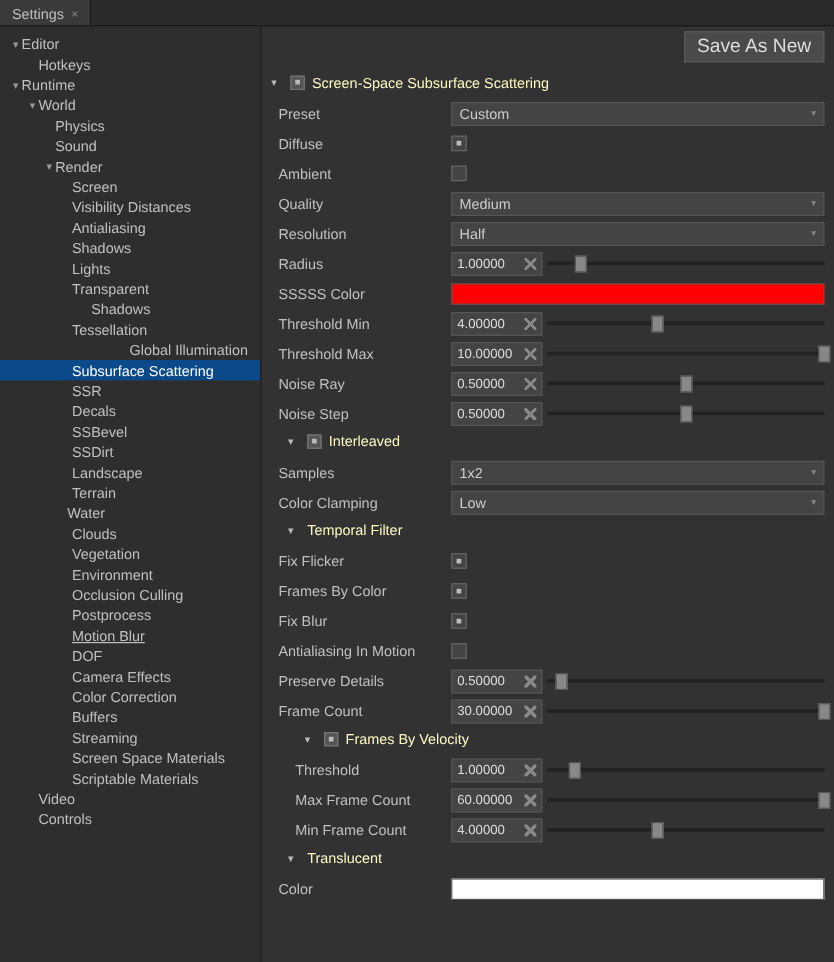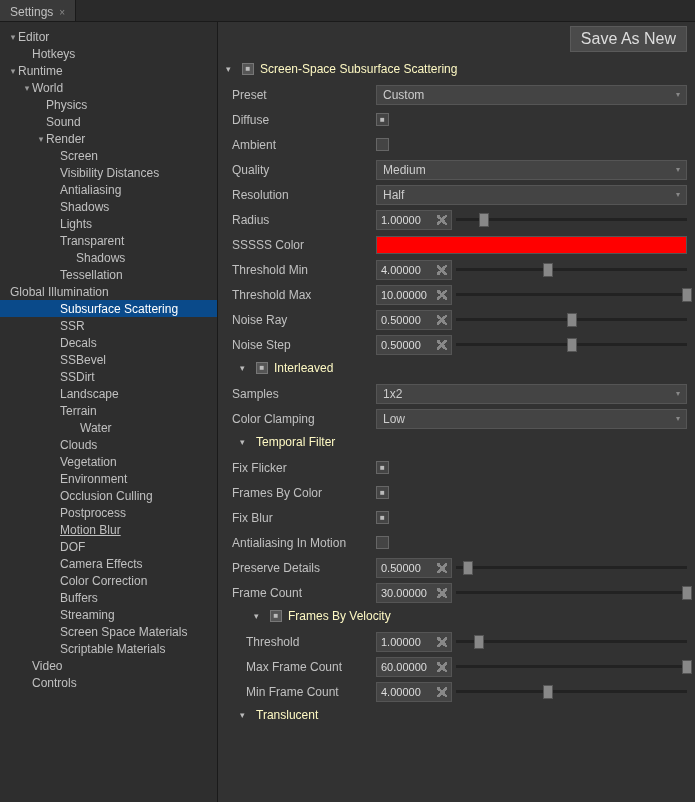--- a/index.html
+++ b/index.html
@@ -101,21 +101,21 @@
         <span class="tree-label">Transparent</span>
       </div>
       <div class="tree-item" style="padding-left: 66px;">
         <span class="tree-arrow"></span>
         <span class="tree-label">Shadows</span>
       </div>
       <div class="tree-item" style="padding-left: 50px;">
         <span class="tree-arrow"></span>
         <span class="tree-label">Tessellation</span>
       </div>
-      <div class="tree-item" style="">
+      <div class="tree-item" style="padding-left: 50px; margin-left: 48px;">
         <span class="tree-arrow"></span>
         <span class="tree-label">Global Illumination</span>
       </div>
       <div class="tree-item selected" style="padding-left: 50px;">
         <span class="tree-arrow"></span>
         <span class="tree-label">Subsurface Scattering</span>
       </div>
       <div class="tree-item" style="padding-left: 50px;">
         <span class="tree-arrow"></span>
         <span class="tree-label">SSR</span>
@@ -133,21 +133,21 @@
         <span class="tree-label">SSDirt</span>
       </div>
       <div class="tree-item" style="padding-left: 50px;">
         <span class="tree-arrow"></span>
         <span class="tree-label">Landscape</span>
       </div>
       <div class="tree-item" style="padding-left: 50px;">
         <span class="tree-arrow"></span>
         <span class="tree-label">Terrain</span>
       </div>
-      <div class="tree-item" style="padding-left: 70px;">
+      <div class="tree-item" style="padding-left: 46px;">
         <span class="tree-arrow"></span>
         <span class="tree-label">Water</span>
       </div>
       <div class="tree-item" style="padding-left: 50px;">
         <span class="tree-arrow"></span>
         <span class="tree-label">Clouds</span>
       </div>
       <div class="tree-item" style="padding-left: 50px;">
         <span class="tree-arrow"></span>
         <span class="tree-label">Vegetation</span>
@@ -446,15 +446,21 @@
             <div class="slider">
               <div class="track"></div>
               <div class="thumb" style="left: calc(40% - 5px);"></div>
             </div>
           </div>
         </div>
         <div class="section-header" style="padding-left: 14px;">
           <span class="sect-arrow">▾</span>
           <span class="sect-title">Translucent</span>
         </div>
+        <div class="row">
+          <div class="row-label">Color</div>
+          <div class="row-ctrl">
+            <div class="colorbox" style="background: rgb(255, 255, 255);"></div>
+          </div>
+        </div>
       </div>
   </div>
 </div>
 
 </body></html>

